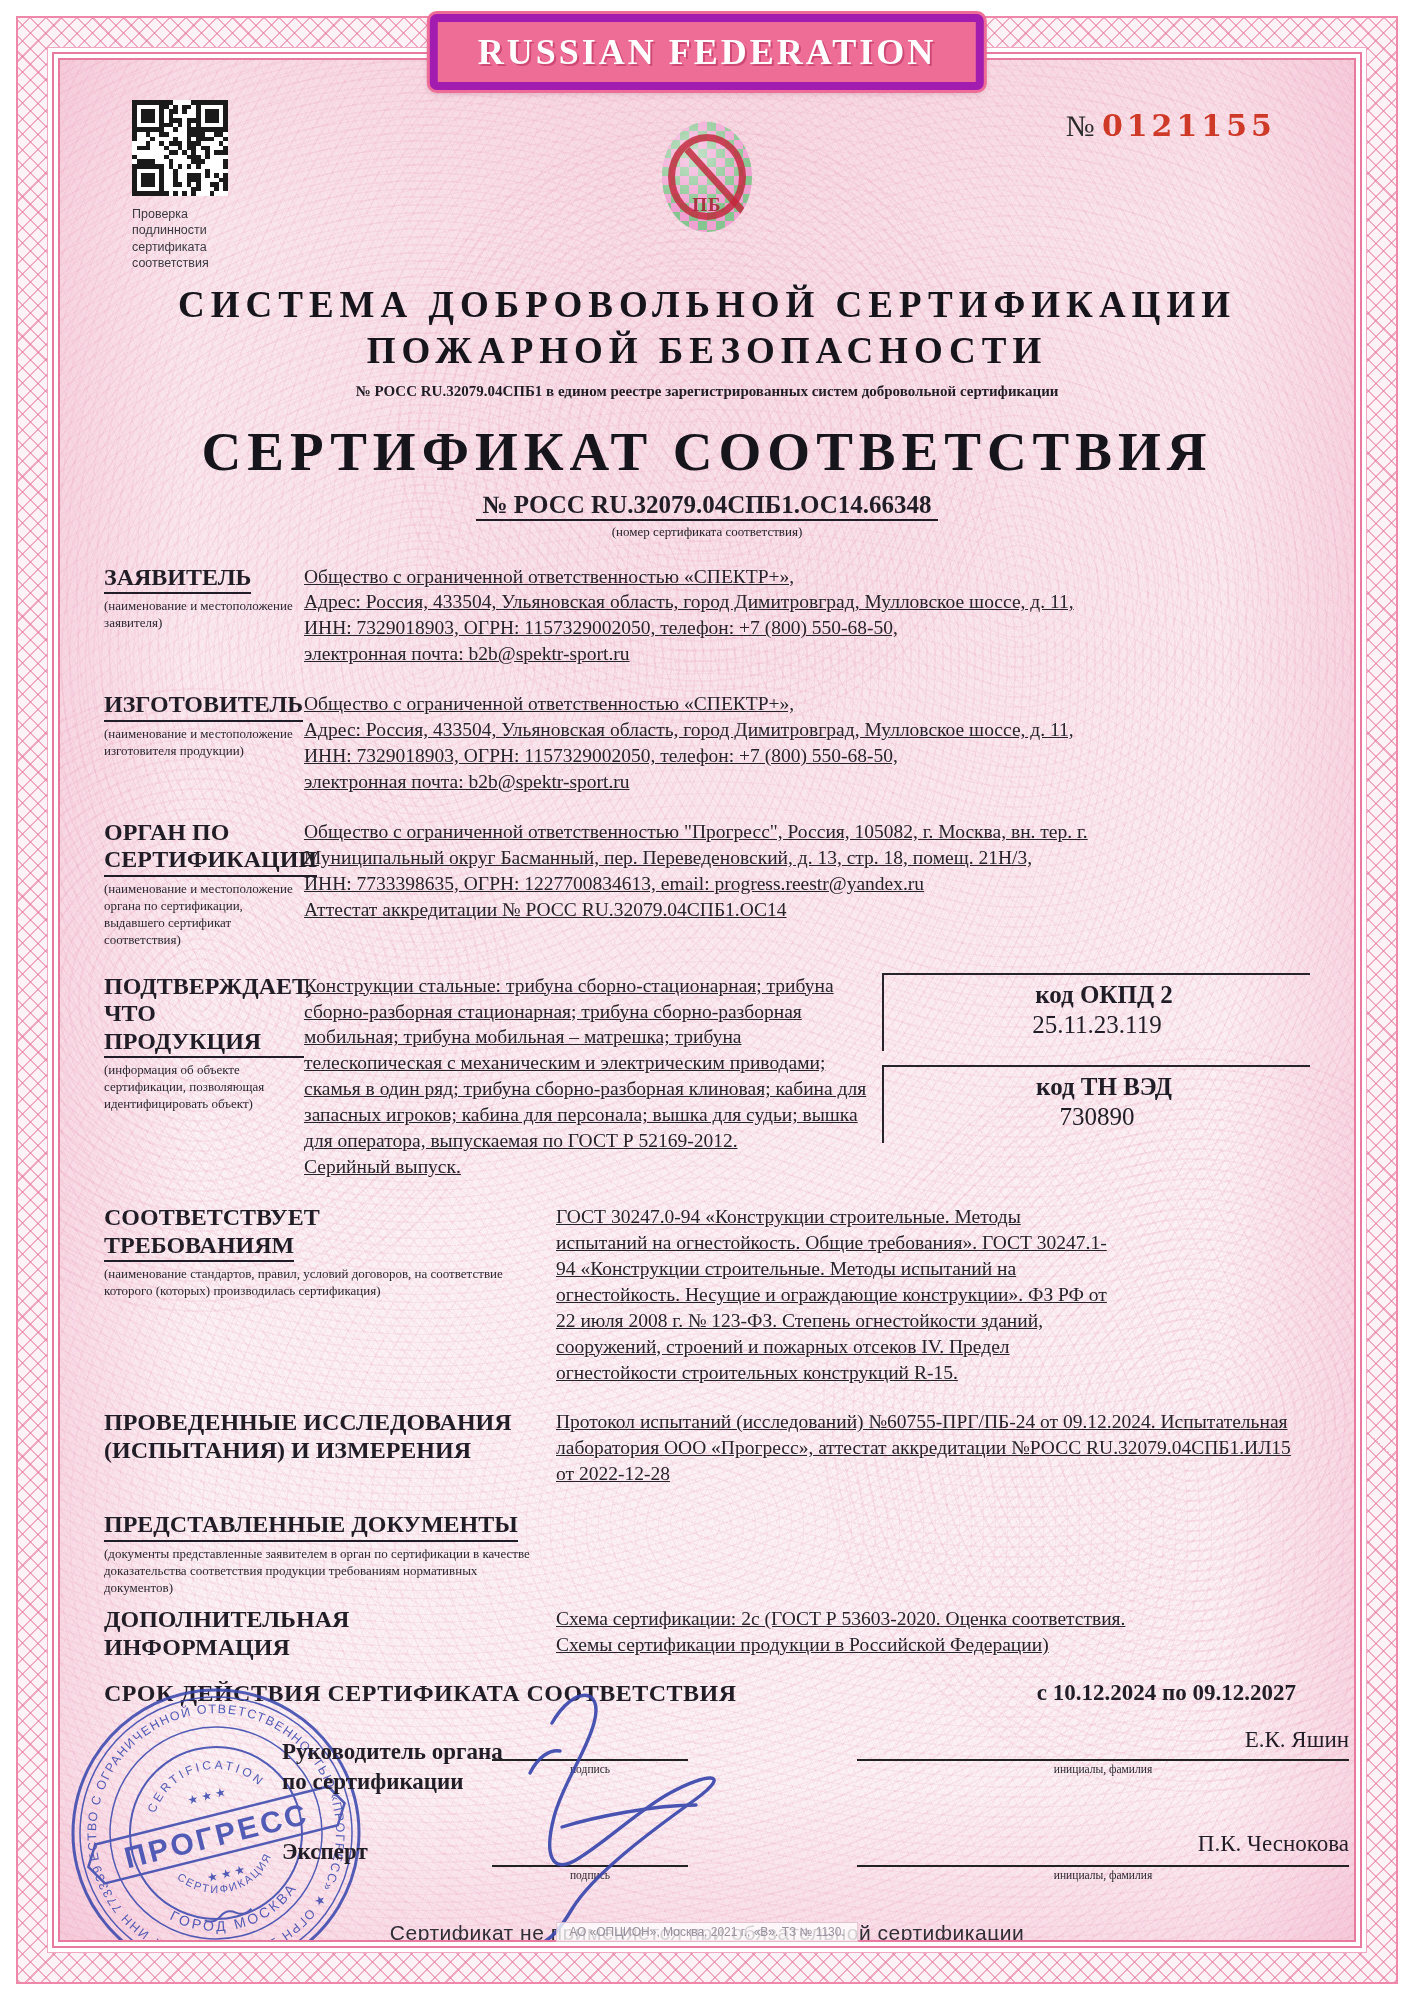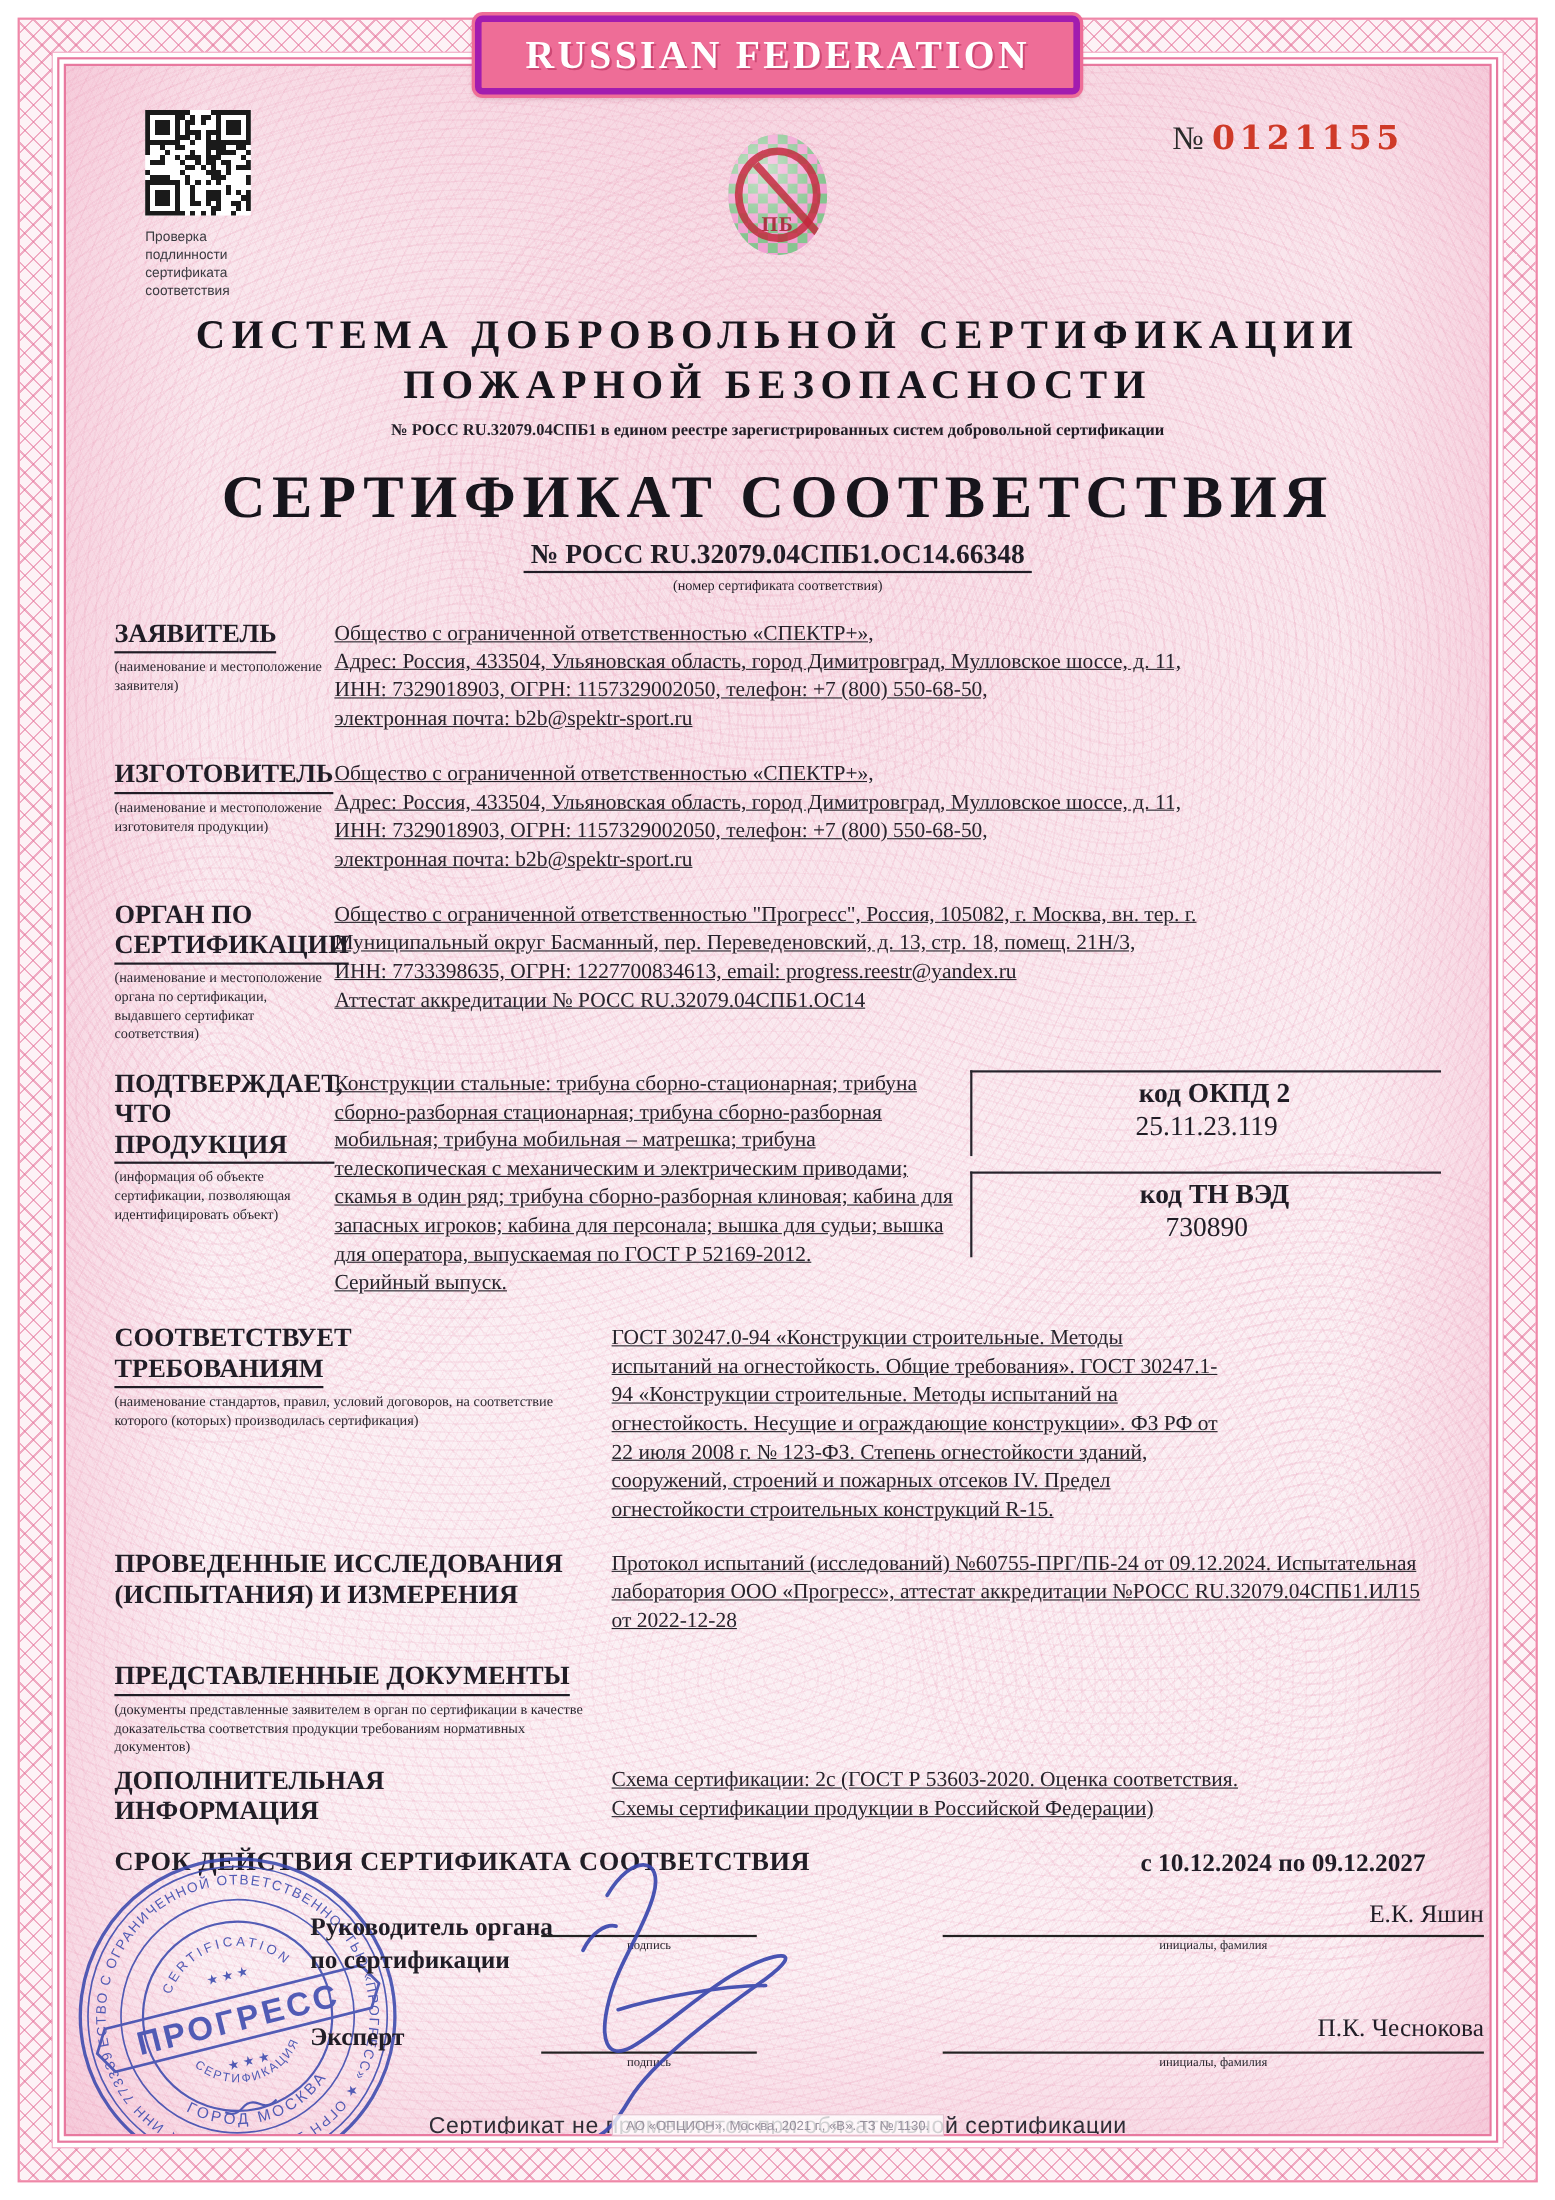--- a/index.html
+++ b/index.html
@@ -22,21 +22,21 @@
           repeating-linear-gradient(115deg, rgba(240,170,195,.12) 0 1px, transparent 1px 7px),
           repeating-linear-gradient(65deg, rgba(240,170,195,.12) 0 1px, transparent 1px 7px);}
   .vignette{position:absolute;inset:0;pointer-events:none;z-index:0;
         background:
           linear-gradient(90deg, rgba(238,150,182,.26), transparent 130px, transparent calc(100% - 130px), rgba(238,150,182,.26)),
           linear-gradient(0deg, rgba(238,150,182,.22), transparent 150px, transparent calc(100% - 170px), rgba(238,150,182,.14));}
   .rosette{position:absolute;border-radius:50%;pointer-events:none;z-index:0;
         background:repeating-radial-gradient(rgba(220,110,150,.09) 0 2px, transparent 2px 10px);}
   
   .banner{position:absolute;top:14px;left:50%;transform:translateX(-50%);z-index:6;
-        background:#ee6d97;color:#fff;border:6px solid #a21caf;border-radius:7px;
+        background:#ee6d97;color:#fff;border:8px solid #a21caf;border-radius:7px;
         box-shadow:0 0 0 3px #ee6d97,0 3px 6px rgba(120,20,60,.25);
         padding:9px 40px;font-weight:bold;font-size:36px;letter-spacing:3px;
         text-shadow:2px 2px 0 rgba(178,42,88,.55);white-space:nowrap;}
   
   .content{position:relative;z-index:1;padding:36px 44px 0 44px;}
   .header-zone{position:relative;height:168px;}
   .qr-block{position:absolute;left:28px;top:4px;width:120px;}
   .qr-caption{margin-top:6px;font-family:"Liberation Sans",sans-serif;font-size:12.5px;line-height:1.3;
         color:#3a3a40;white-space:pre-line;}
   .serial{position:absolute;right:34px;top:12px;font-size:30px;white-space:nowrap;}
@@ -74,21 +74,21 @@
   .val-product{max-width:578px;}
   .val-req{max-width:560px;}
   .val-tests{max-width:800px;}
   .val-add{max-width:700px;}
   .codes{margin-left:auto;width:442px;}
   .code-box{border-top:2px solid #26232b;border-left:2px solid #26232b;text-align:center;
         padding:6px 0 12px 0;margin-bottom:14px;}
   .code-box .cb-label{font-weight:bold;font-size:25px;padding-left:14px;}
   .code-box .cb-value{font-size:25px;margin-top:2px;}
   
-  .validity{display:flex;justify-content:space-between;align-items:flex-end;margin-top:14px;padding-right:14px;}
+  .validity{display:flex;justify-content:space-between;align-items:center;margin-top:14px;padding-right:14px;}
   .validity .v-label{font-weight:bold;font-size:24px;letter-spacing:.5px;}
   .validity .v-value{font-weight:bold;font-size:23px;}
   
   .sig-zone{position:relative;height:214px;margin-top:12px;}
   .stamp{position:absolute;left:-38px;top:-36px;z-index:0;opacity:.88;transform:rotate(-14deg);}
   .sig-role{position:absolute;font-weight:bold;font-size:23px;line-height:1.3;z-index:2;white-space:pre-line;}
   .sig-line{position:absolute;border-top:2px solid #222;z-index:2;}
   .sig-cap{position:absolute;font-size:11.5px;text-align:center;z-index:2;color:#2a2730;}
   .sig-name{position:absolute;font-size:23px;text-align:right;z-index:2;}
   .autograph{position:absolute;left:330px;top:-42px;z-index:3;pointer-events:none;}

